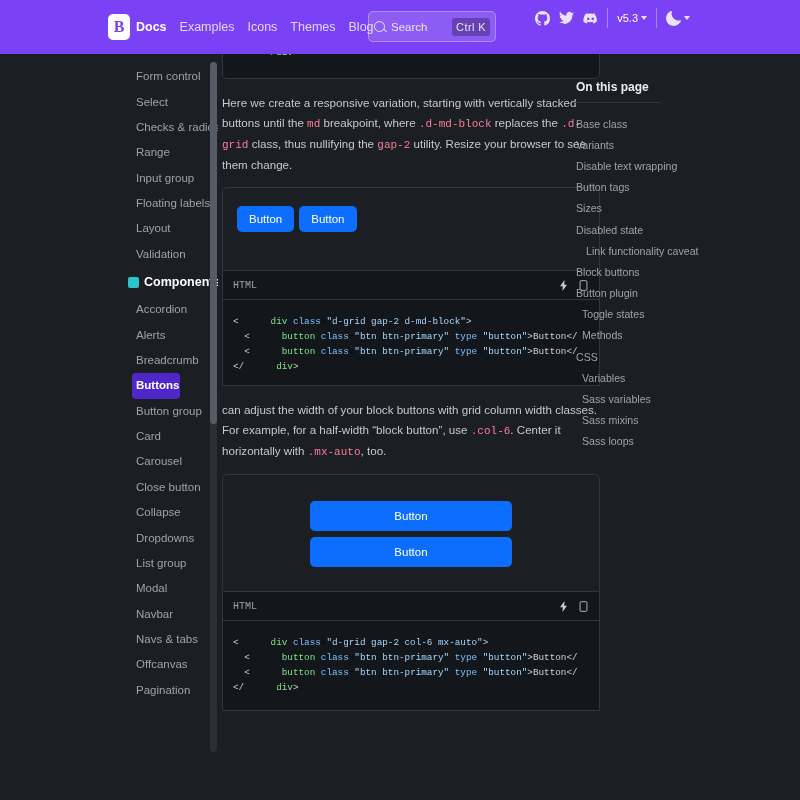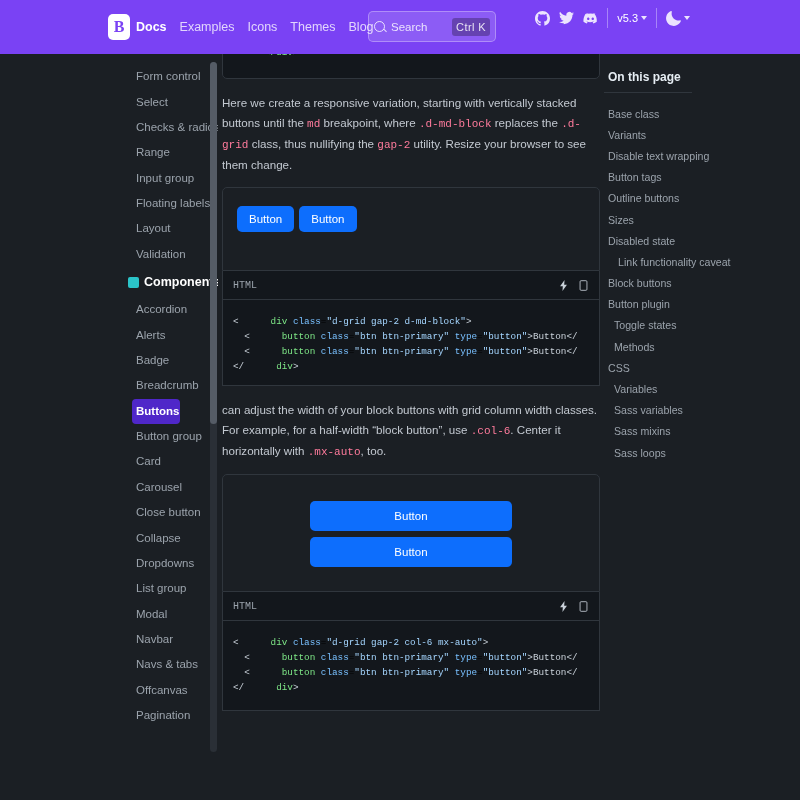--- a/index.html
+++ b/index.html
@@ -105,21 +105,21 @@
   .code-head {
     display:flex; align-items:center; border:1px solid #30363d; border-top:none;
     background:#13171c; padding:7px 10px; height:29px;
   }
   .code-head-label { color:#9ba3ac; font-size:10px; font-family:"Liberation Mono", monospace; }
   .code-head-icons { margin-left:auto; display:flex; gap:9px; align-items:center; }
   .ico-sm { width:11px; height:13px; fill:#c9d1d9; display:block; }
   .code-body { border:1px solid #30363d; border-top:none; background:#13171c; padding:14px 10px 8px 10px; }
 
   
-  .toc { position:absolute; left:604px; top:54px; width:196px; height:536px; padding-top:16px; }
+  .toc { position:absolute; left:572px; top:54px; width:196px; height:536px; padding-top:26px; }
   .toc-title { color:#e6edf3; font-size:12px; font-weight:bold; padding-left:4px; }
   .toc-rule { height:1px; background:#30363d; margin:8px 4px 10px 0; width:88px; }
   .toc-link {
     display:block; color:#9ba3ac; font-size:10.6px; text-decoration:none;
     padding:3.6px 0 3.6px 4px; line-height:14px; white-space:nowrap;
   }
   .toc-link.sub { padding-left:14px; }
   .toc-link.sub2 { padding-left:10px; }
 </style>
 </head>
@@ -187,21 +187,20 @@
       <a href="#" class="side-item">Layout</a>
       <a href="#" class="side-item">Validation</a>
 
       <div class="side-group">
         <span class="group-ico"></span>
         <span>Components</span>
       </div>
 
       <a href="#" class="side-item">Accordion</a>
       <a href="#" class="side-item">Alerts</a>
-      <a href="#" class="side-item">Badge</a>
       <a href="#" class="side-item">Breadcrumb</a>
       <a href="#" class="side-item active">Buttons</a>
       <a href="#" class="side-item">Button group</a>
       <a href="#" class="side-item">Card</a>
       <a href="#" class="side-item">Carousel</a>
       <a href="#" class="side-item">Close button</a>
       <a href="#" class="side-item">Collapse</a>
       <a href="#" class="side-item">Dropdowns</a>
       <a href="#" class="side-item">List group</a>
       <a href="#" class="side-item">Modal</a>
@@ -282,21 +281,20 @@
     </div>
   </main>
 
   <nav class="toc">
     <div class="toc-title">On this page</div>
     <div class="toc-rule"></div>
     <a href="#" class="toc-link">Base class</a>
     <a href="#" class="toc-link">Variants</a>
     <a href="#" class="toc-link">Disable text wrapping</a>
     <a href="#" class="toc-link">Button tags</a>
-    <a href="#" class="toc-link">Outline buttons</a>
     <a href="#" class="toc-link">Sizes</a>
     <a href="#" class="toc-link">Disabled state</a>
     <a href="#" class="toc-link sub">Link functionality caveat</a>
     <a href="#" class="toc-link">Block buttons</a>
     <a href="#" class="toc-link">Button plugin</a>
     <a href="#" class="toc-link sub2">Toggle states</a>
     <a href="#" class="toc-link sub2">Methods</a>
     <a href="#" class="toc-link">CSS</a>
     <a href="#" class="toc-link sub2">Variables</a>
     <a href="#" class="toc-link sub2">Sass variables</a>

